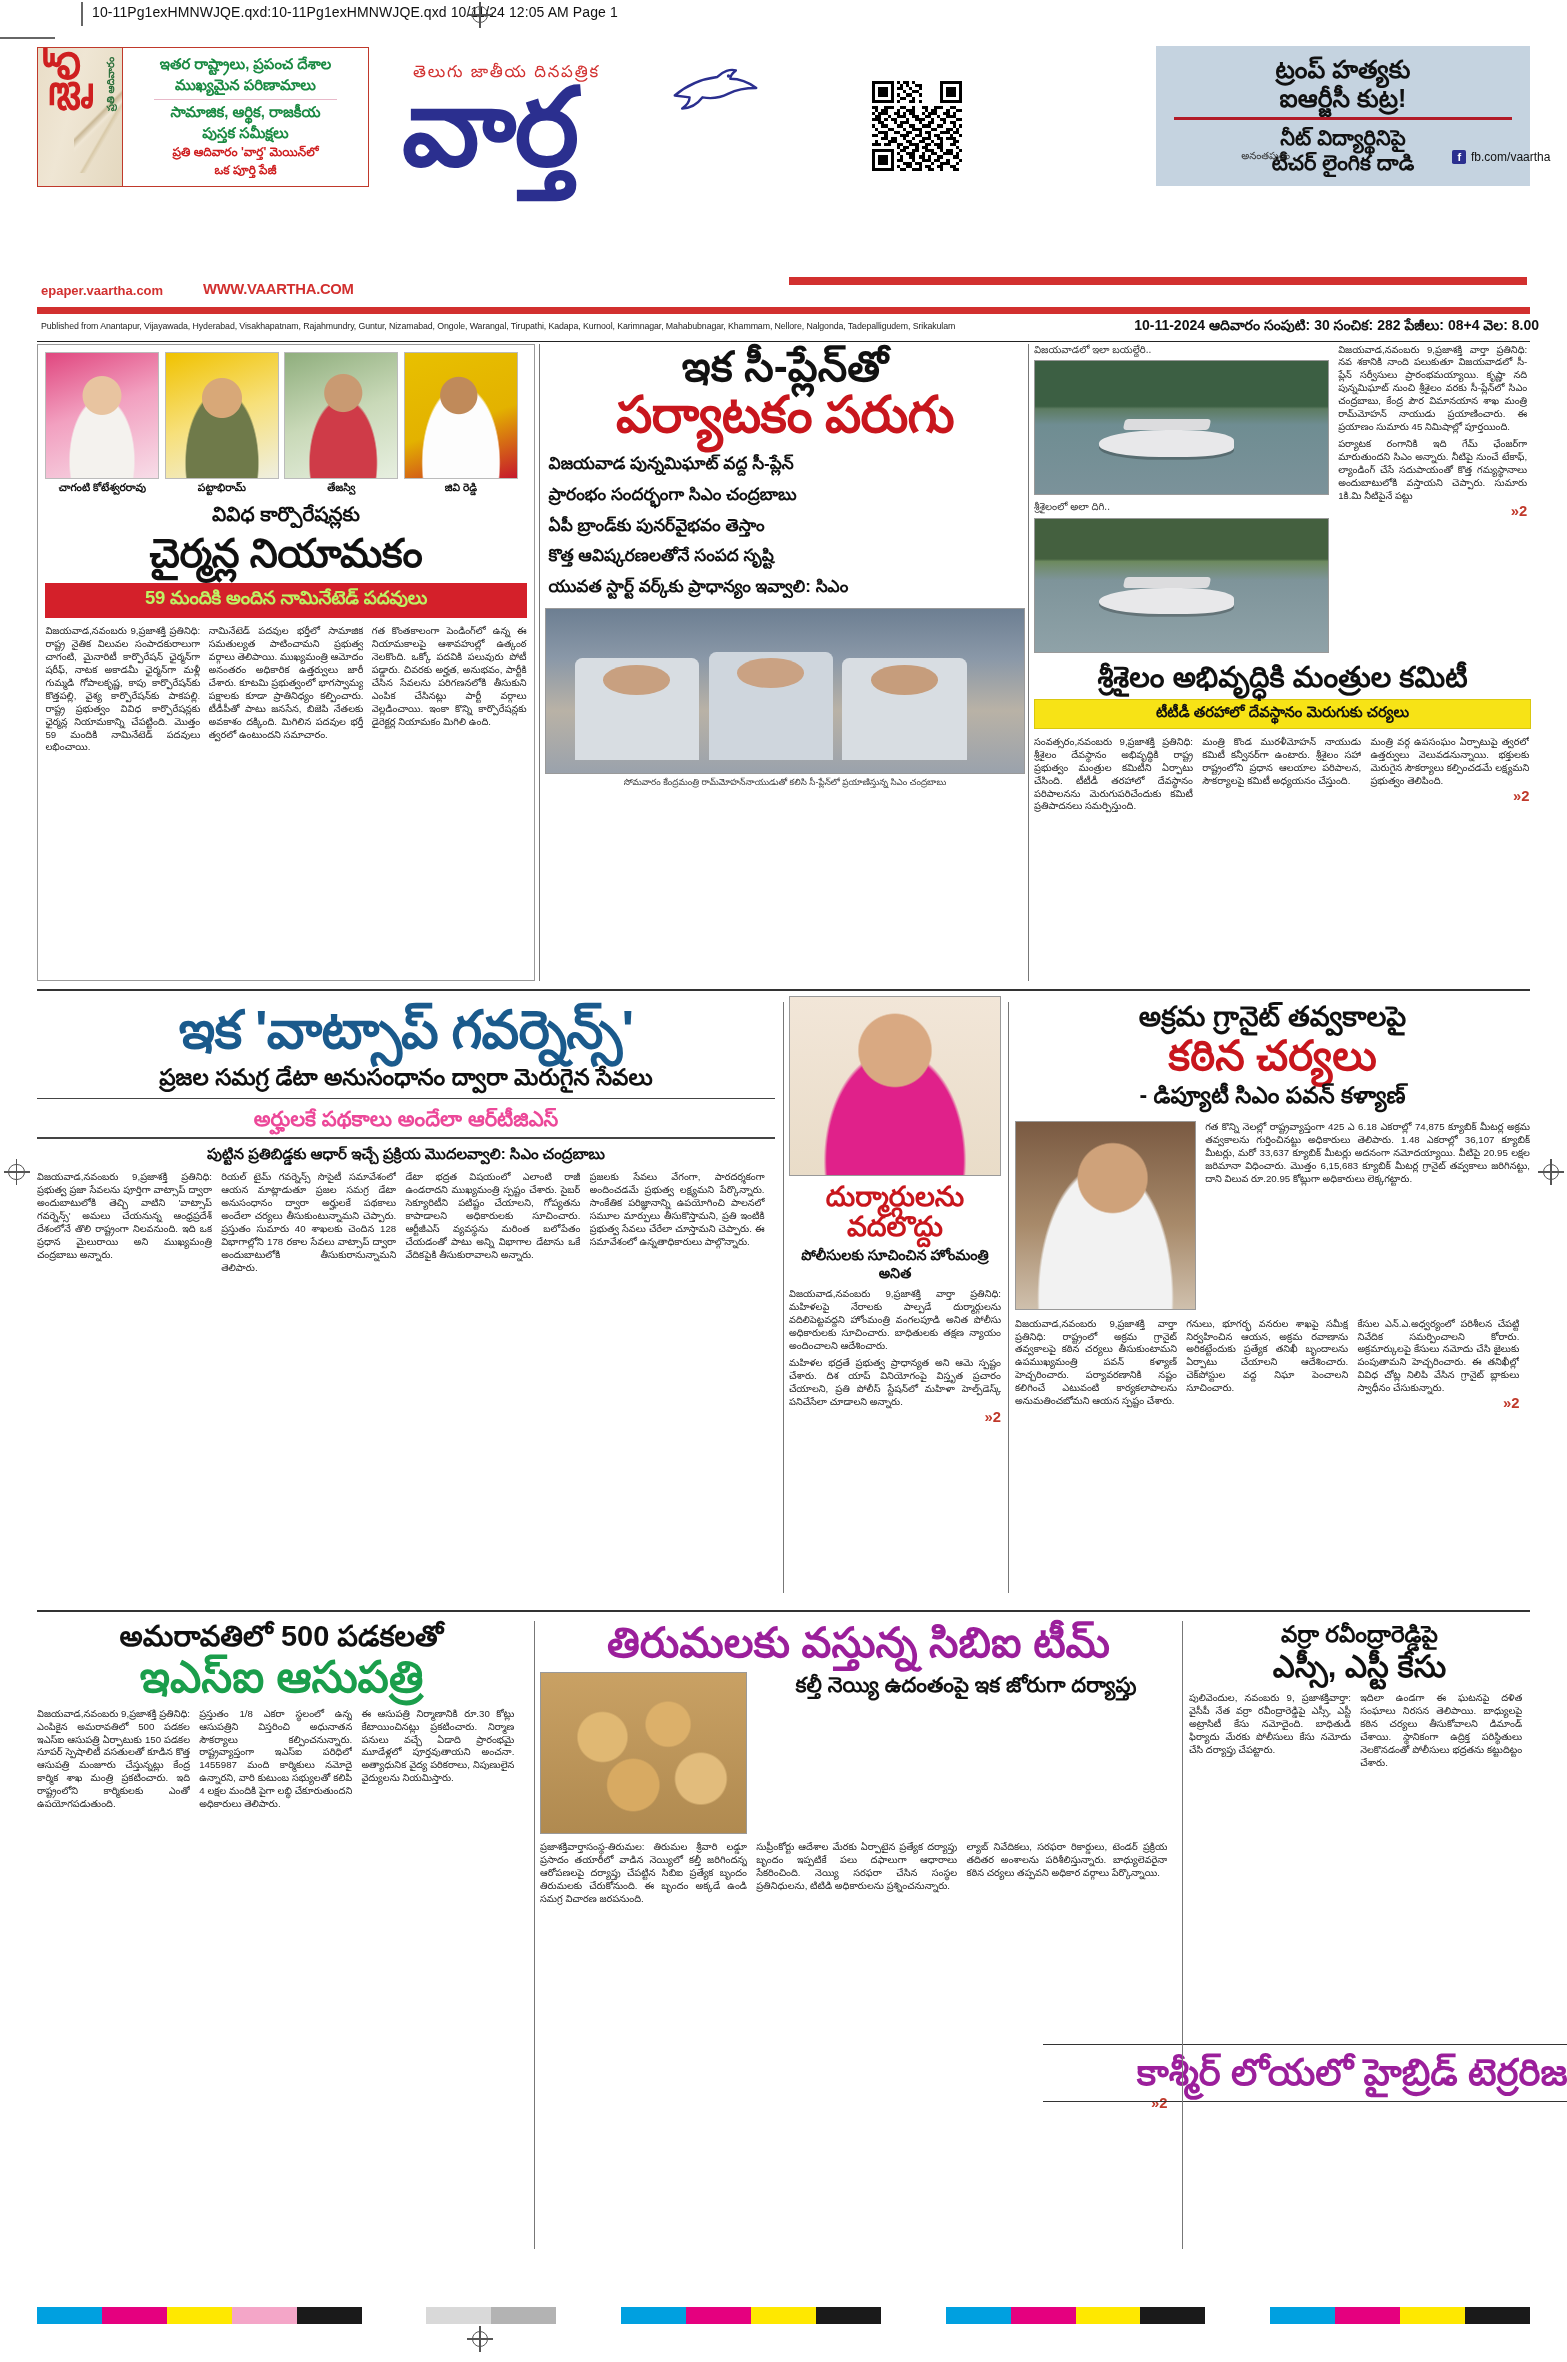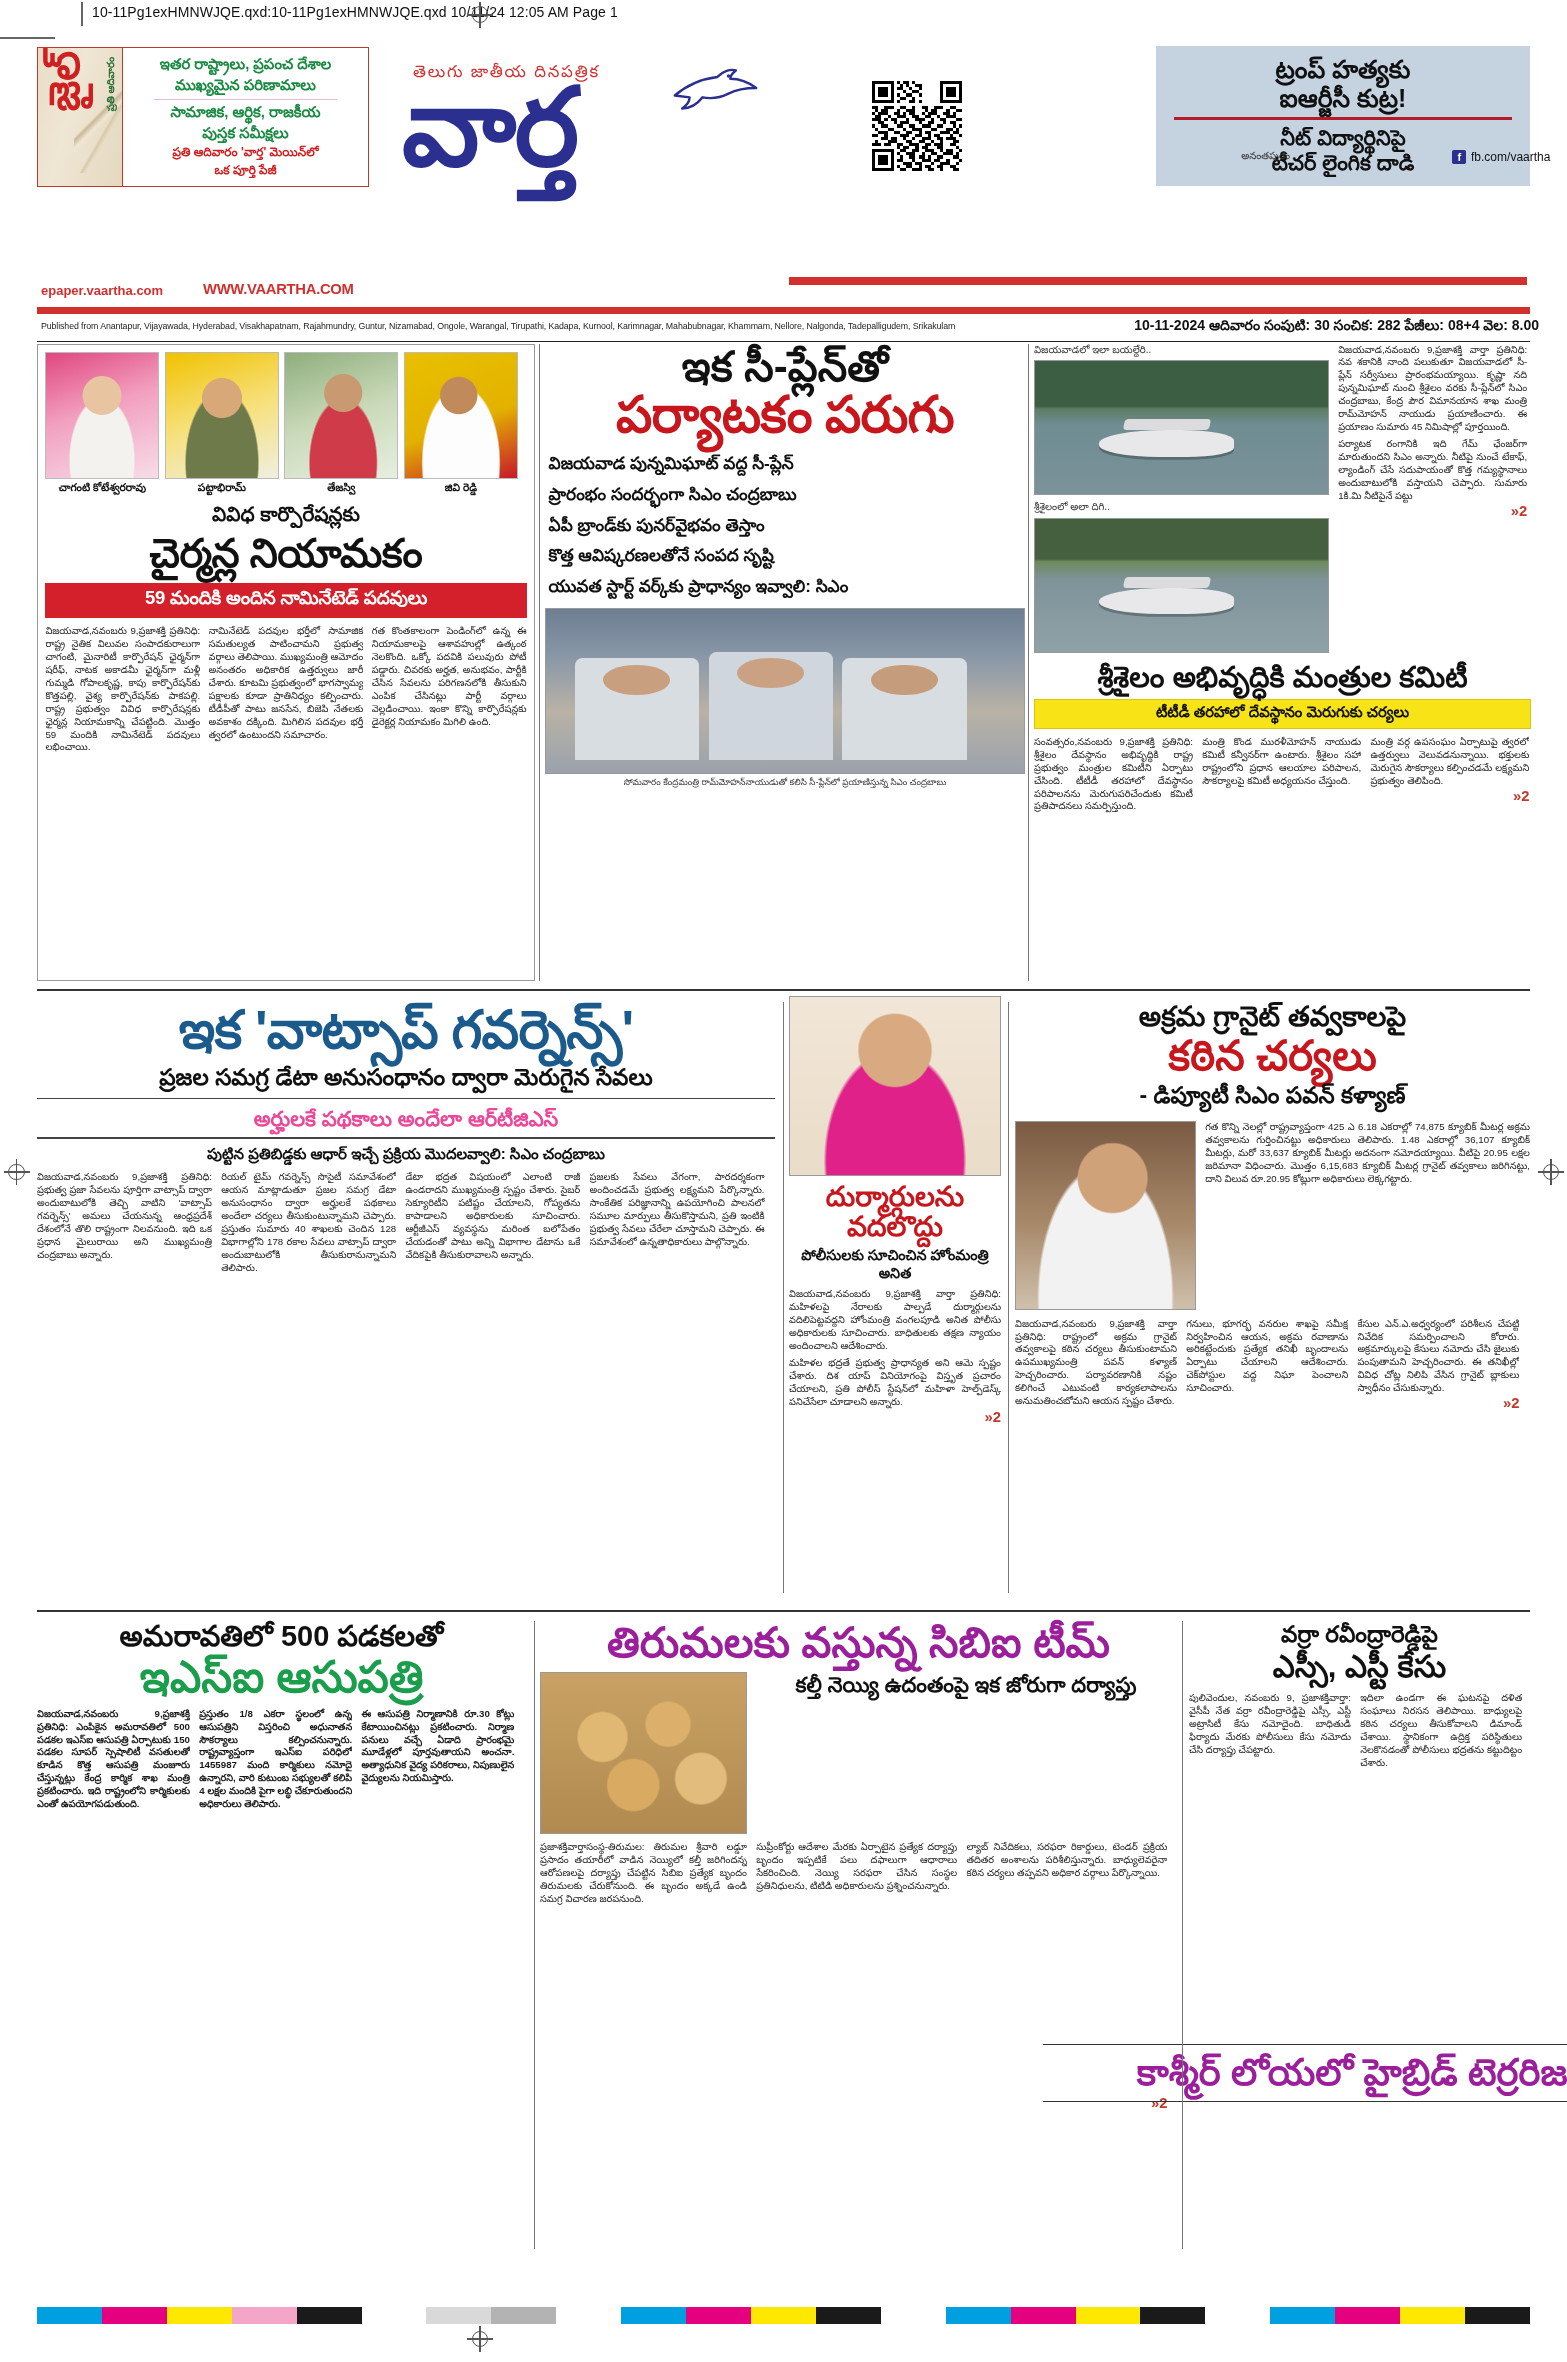--- a/index.html
+++ b/index.html
@@ -159,21 +159,21 @@
       radial-gradient(ellipse at 50% 88%, #fdfdfd 0 48%, transparent 50%),
       linear-gradient(160deg,#e8c000 0%,#e3b200 55%,#c6182c 100%);}
   .ph4{background:
       radial-gradient(circle at 52% 32%, #c99a72 0 18%, transparent 19%),
       radial-gradient(ellipse at 52% 88%, #cf3b48 0 40%, transparent 42%),
       linear-gradient(160deg,#8fae7d 0%,#c9d9b8 50%,#e7efe0 100%);}
 
   .tl-kicker{ text-align:center; font-size:20px; font-weight:bold; color:#111; margin-top:9.2px; }
   .tl-head{ text-align:center; font-size:40px; font-weight:bold; color:#111; line-height:1.08; margin-top:1.8px; letter-spacing:-0.5px;}
   .tl-redbar{
-    margin-top:7.4px; background:#d4202a; color:#ffffff; text-align:center;
+    margin-top:7.4px; background:#d4202a; color:#bef264; text-align:center;
     font-size:18.5px; font-weight:bold; padding:4.6px 1.8px; letter-spacing:-0.2px;
   }
   .tl-body{ display:flex; gap:8.3px; margin-top:7.4px; }
   .tl-body .c{ width:156px; }
 
   .topmid{ position:absolute; left:508px; top:5.5px; width:480px; height:637px; }
   .mainkick{ text-align:center; font-size:42px; font-weight:bold; color:#111; line-height:1.1; }
   .mainhead{
     text-align:center; font-size:51px; font-weight:bold; color:#c8161d;
     line-height:1.05; margin-top:-1.8px; letter-spacing:-0.9px;
@@ -252,21 +252,21 @@
   }
   .mr-cols{ display:flex; gap:9.2px; margin-top:7.4px; }
   .mr-cols .c{ width:162px; }
 
   
   .sec-bot{ position:absolute; left:37px; top:1615px; width:1493px; height:637px; }
   .bl{ position:absolute; left:0; top:5.5px; width:489px; }
   .bl-k{ text-align:center; font-size:29px; font-weight:bold; color:#111; line-height:1.1; }
   .bl-h{ text-align:center; font-size:44px; font-weight:bold; color:#1a9e4b; line-height:1.05; margin-top:1.8px; }
   .bl-cols{ display:flex; gap:9.2px; margin-top:7.4px; }
-  .bl-cols .c{ width:153px;font-weight:bold; }
+  .bl-cols .c{ width:153px; }
 
   .bc{ position:absolute; left:503px; top:5.5px; width:637px; }
   .bc-h{ text-align:center; font-size:42px; font-weight:bold; color:#9b1f9b; line-height:1.05; }
   .bc-flex{ display:flex; gap:8px; margin-top:7.4px; align-items:flex-start; }
   .laddu{
     width:207px; height:162px; border:0.9px solid #999; overflow:hidden;
     background:
       radial-gradient(circle at 30% 40%, #e0b873 0 14%, transparent 15%),
       radial-gradient(circle at 62% 32%, #dcb06a 0 13%, transparent 14%),
       radial-gradient(circle at 45% 70%, #d8aa62 0 16%, transparent 17%),

